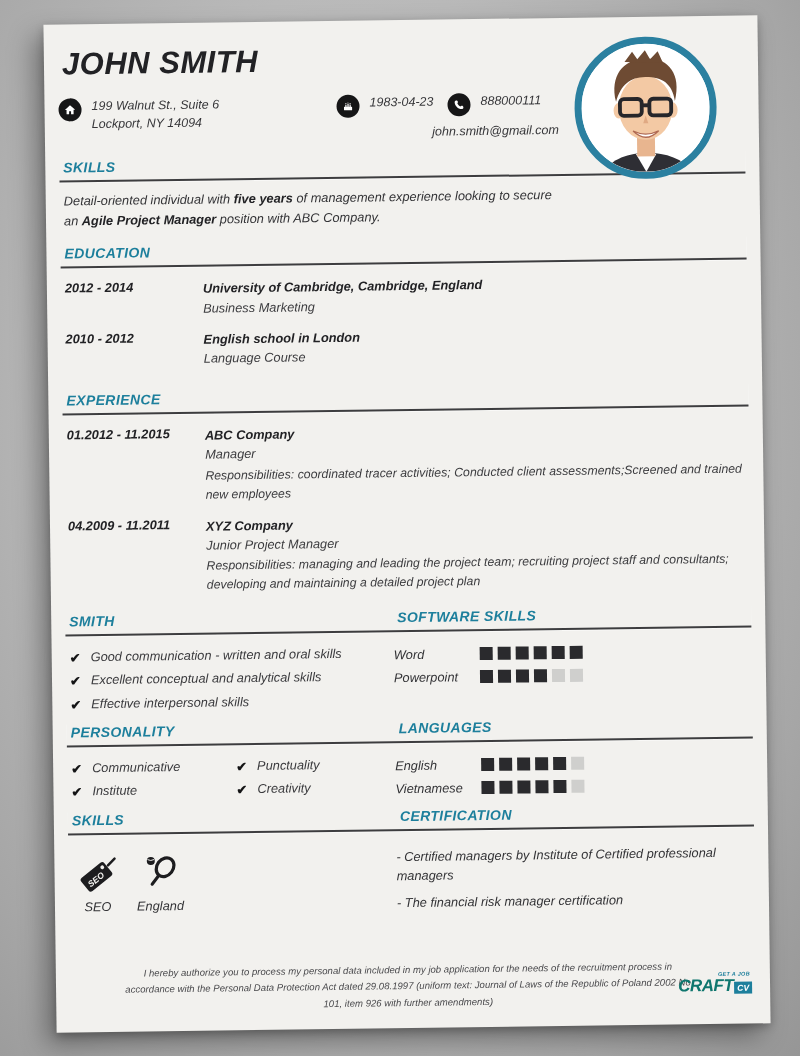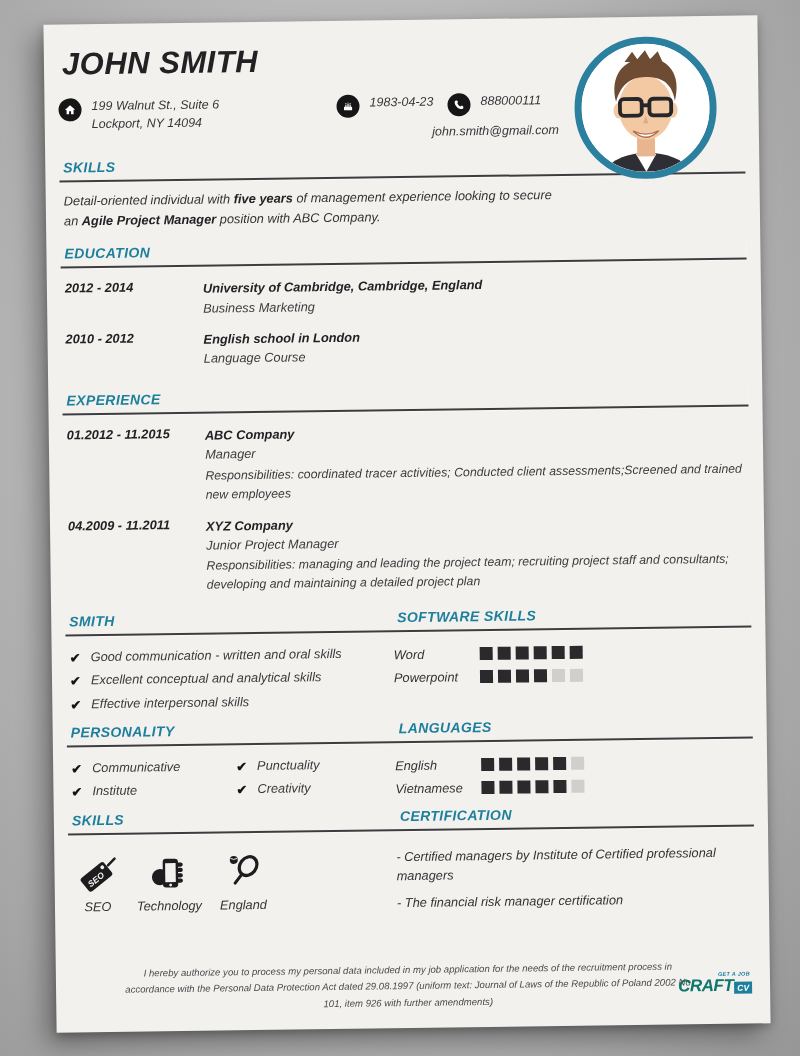--- a/index.html
+++ b/index.html
@@ -320,33 +320,20 @@
               <rect x="5" y="15" width="31" height="18" rx="3" fill="#1d1d1f"></rect>
               <circle cx="31.5" cy="20" r="2" fill="#f2f1ee"></circle>
               <text x="9" y="29" font-size="9" font-weight="bold" font-style="italic" fill="#f2f1ee" font-family="Liberation Sans, sans-serif">SEO</text>
             </g>
             <path d="M33 13 L40 6" stroke="#1d1d1f" stroke-width="2.6" stroke-linecap="round"></path>
           </svg>
           <span class="hobby-label">SEO</span>
         </div>
         <div class="hobby">
           <svg viewBox="0 0 44 44">
-            <circle cx="13" cy="26" r="8.5" fill="#1d1d1f"></circle>
-            <rect x="16" y="7" width="16" height="30" rx="3.5" fill="#1d1d1f"></rect>
-            <rect x="18.5" y="11.5" width="11" height="20" fill="#f2f1ee"></rect>
-            <circle cx="24" cy="34.5" r="1.5" fill="#f2f1ee"></circle>
-            <rect x="30" y="11" width="7" height="4.4" rx="2.2" fill="#1d1d1f"></rect>
-            <rect x="30" y="16.6" width="7" height="4.4" rx="2.2" fill="#1d1d1f"></rect>
-            <rect x="30" y="22.2" width="7" height="4.4" rx="2.2" fill="#1d1d1f"></rect>
-            <rect x="30" y="27.8" width="7" height="4.4" rx="2.2" fill="#1d1d1f"></rect>
-          </svg>
-          <span class="hobby-label">Technology</span>
-        </div>
-        <div class="hobby">
-          <svg viewBox="0 0 44 44">
             <g transform="rotate(38 22 20)">
               <ellipse cx="24" cy="13" rx="8.5" ry="10.5" fill="none" stroke="#1d1d1f" stroke-width="3.4"></ellipse>
               <rect x="22.4" y="23" width="3.2" height="14" rx="1.6" fill="#1d1d1f"></rect>
             </g>
             <circle cx="13" cy="9" r="4.2" fill="#1d1d1f"></circle>
             <path d="M9.5 7.5 Q13 9.5 16.5 7.5" stroke="#f2f1ee" stroke-width="1" fill="none"></path>
           </svg>
           <span class="hobby-label">England</span>
         </div>
       </div>

